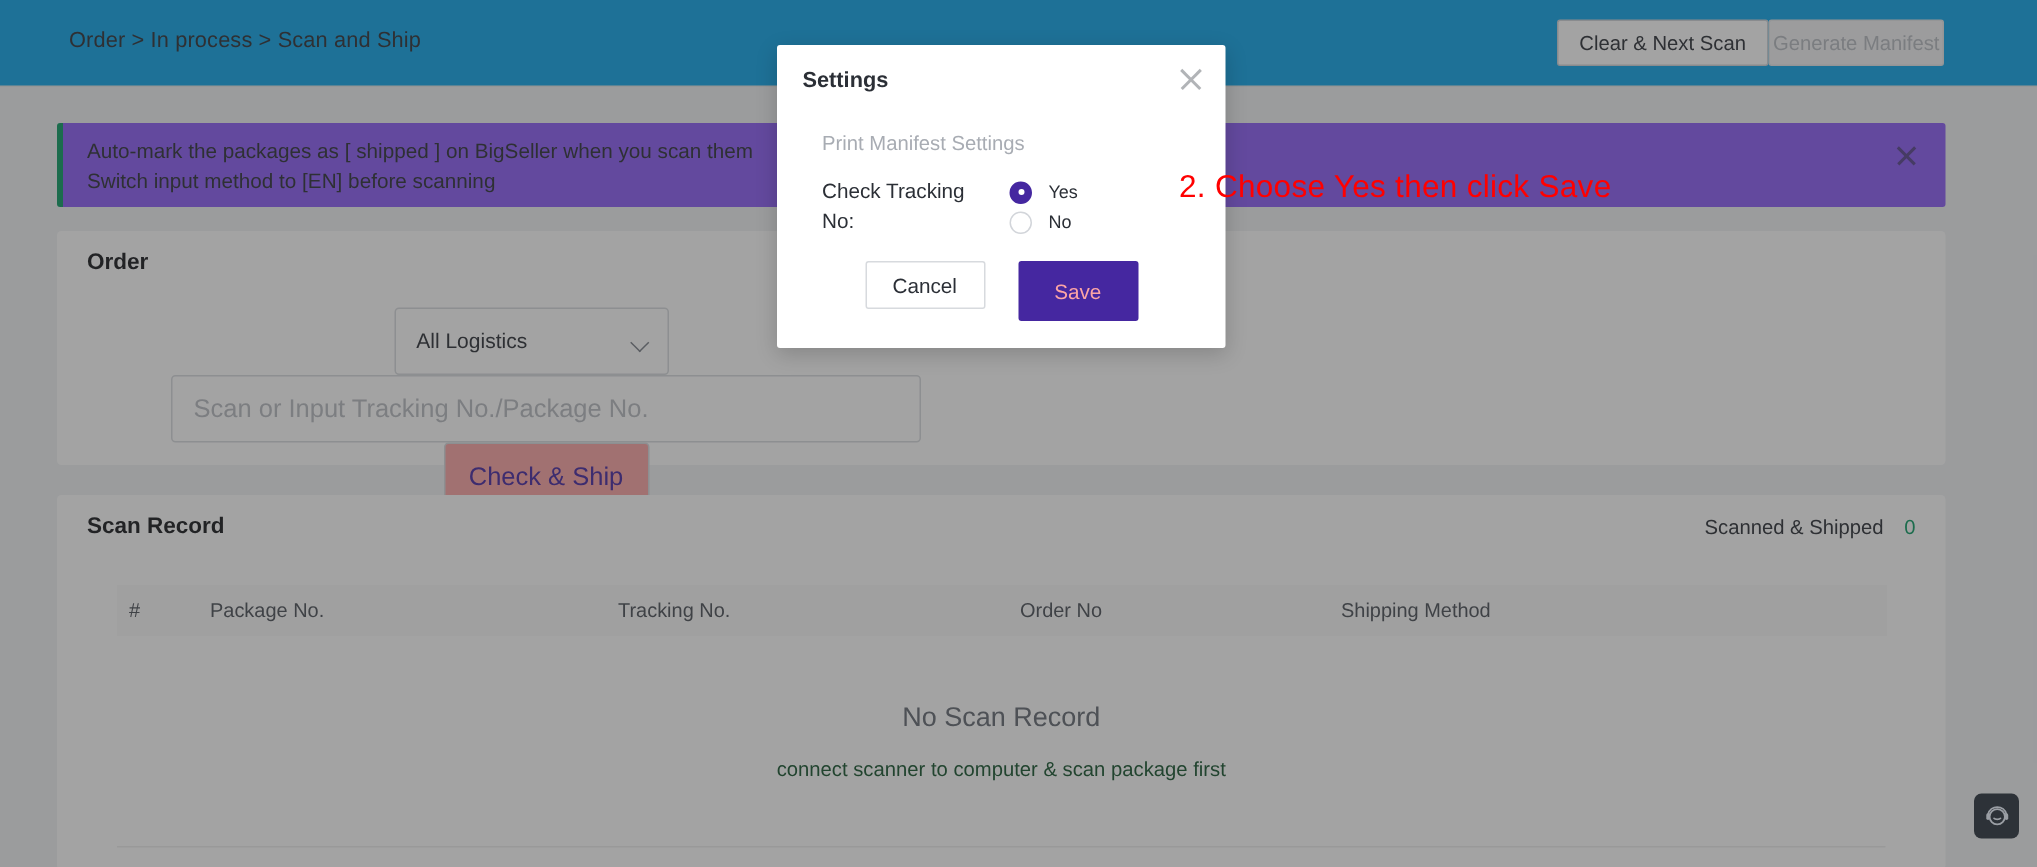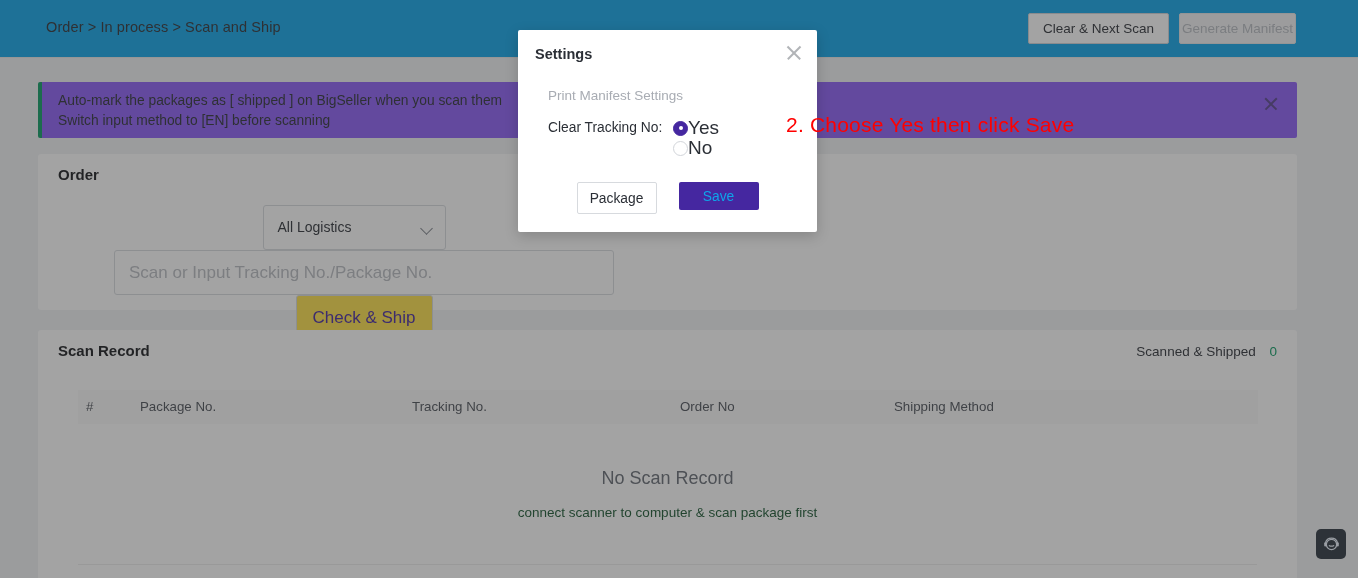--- a/index.html
+++ b/index.html
@@ -31,21 +31,20 @@
     left: 46px; top: 19px;
     font-size: 14.5px;
     color: #2b2f36;
     letter-spacing: .1px;
     white-space: nowrap;
   }
   .topbar-actions {
     position: absolute;
     right: 62px; top: 13px;
     display: flex;
-    gap: 10px;
     border-radius: 11px;
   }
   .btn-outline {
     height: 31px;
     padding: 0 14px;
     background: #ffffff;
     border: 1px solid #cfd3d9;
     border-radius: 2px;
     font-family: "Liberation Sans", sans-serif;
     font-size: 13.5px;
@@ -157,21 +156,21 @@
     font-family: "Liberation Sans", sans-serif;
     font-size: 17px;
     color: #2b2f36;
     padding: 0 14px;
   }
   .scan-input::placeholder { color: #b9bcc2; font-size: 17px; }
 
   .btn-check {
     width: 137px; height: 45px;
     margin-left: 20px;
-    background: #fde047;
+    background: #fca5a5;
     border: 1px solid #d7dade;
     border-radius: 3px;
     font-family: "Liberation Sans", sans-serif;
     font-size: 17px;
     color: #4527a0;
     cursor: pointer;
   }
   .settings-link {
     margin-left: 27px;
     display: flex;
@@ -322,21 +321,22 @@
   }
   .radio.checked::after {
     content: "";
     position: absolute;
     left: 4.5px; top: 4.5px;
     width: 4px; height: 4px;
     border-radius: 50%;
     background: #ffffff;
   }
   .radio-label {
-    font-size: 19px;
+    margin-left: 11px;
+    font-size: 12px;
     color: #2b2f36;
   }
 
   .modal-footer {
     position: absolute;
     left: 0; right: 0; bottom: 18px;
     display: flex;
     justify-content: center;
     gap: 22px;
   }
@@ -344,27 +344,27 @@
     width: 80px; height: 32px;
     background: #ffffff;
     border: 1px solid #d7dade;
     border-radius: 2px;
     font-family: "Liberation Sans", sans-serif;
     font-size: 13.8px;
     color: #2b2f36;
     cursor: pointer;
   }
   .btn-save {
-    width: 80px; height: 28px;
+    width: 80px; height: 40px;
     background: #4527a0;
     border: none;
     border-radius: 2px;
     font-family: "Liberation Sans", sans-serif;
     font-size: 13.8px;
-    color: #0ea5e9;
+    color: #fca5a5;
     cursor: pointer;
   }
 
   
   .annotation {
     position: absolute;
     left: 786px; top: 113px;
     font-size: 21px;
     color: #ff0000;
     white-space: nowrap;
@@ -435,35 +435,35 @@
   </div>
 </div>
 
 <div id="overlay"></div>
 
 <div class="modal">
   <div class="modal-title">Settings</div>
   <div class="modal-close"></div>
 
   <div class="modal-section">Print Manifest Settings</div>
-  <div class="field-label">Clear Tracking No:</div>
+  <div class="field-label">Check Tracking No:</div>
 
   <div class="radio-group">
     <div class="radio-row">
       <span class="radio checked"></span>
       <span class="radio-label">Yes</span>
     </div>
     <div class="radio-row">
       <span class="radio"></span>
       <span class="radio-label">No</span>
     </div>
   </div>
 
   <div class="modal-footer">
-    <button class="btn-cancel">Package</button>
+    <button class="btn-cancel">Cancel</button>
     <button class="btn-save">Save</button>
   </div>
 </div>
 
 <div class="annotation">2. Choose Yes then click Save</div>
 
 <div class="support">
   <svg width="19" height="19" viewBox="0 0 20 20">
     <circle cx="10" cy="10" r="5.4" fill="none" stroke="#9a9ea4" stroke-width="1.3"></circle>
     <path d="M3.6 8.2a6.6 6.6 0 0 1 12.8 0" fill="none" stroke="#9a9ea4" stroke-width="1.3"></path>

